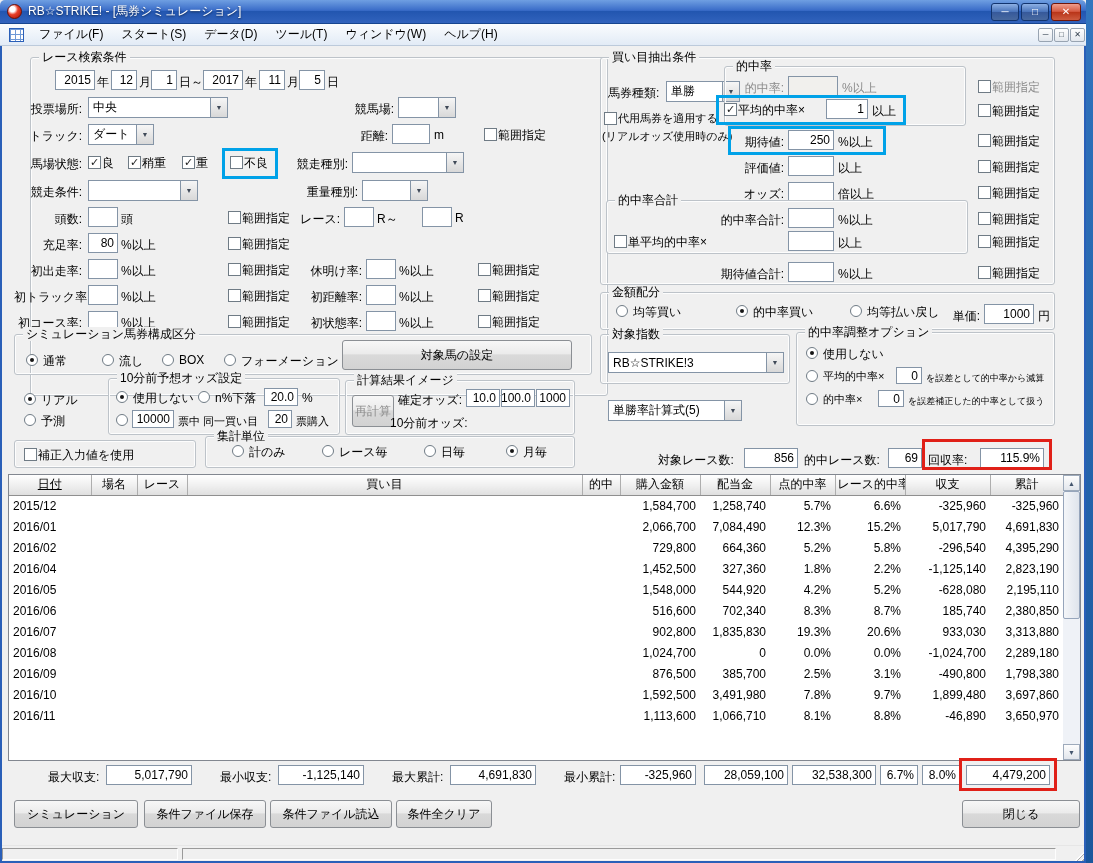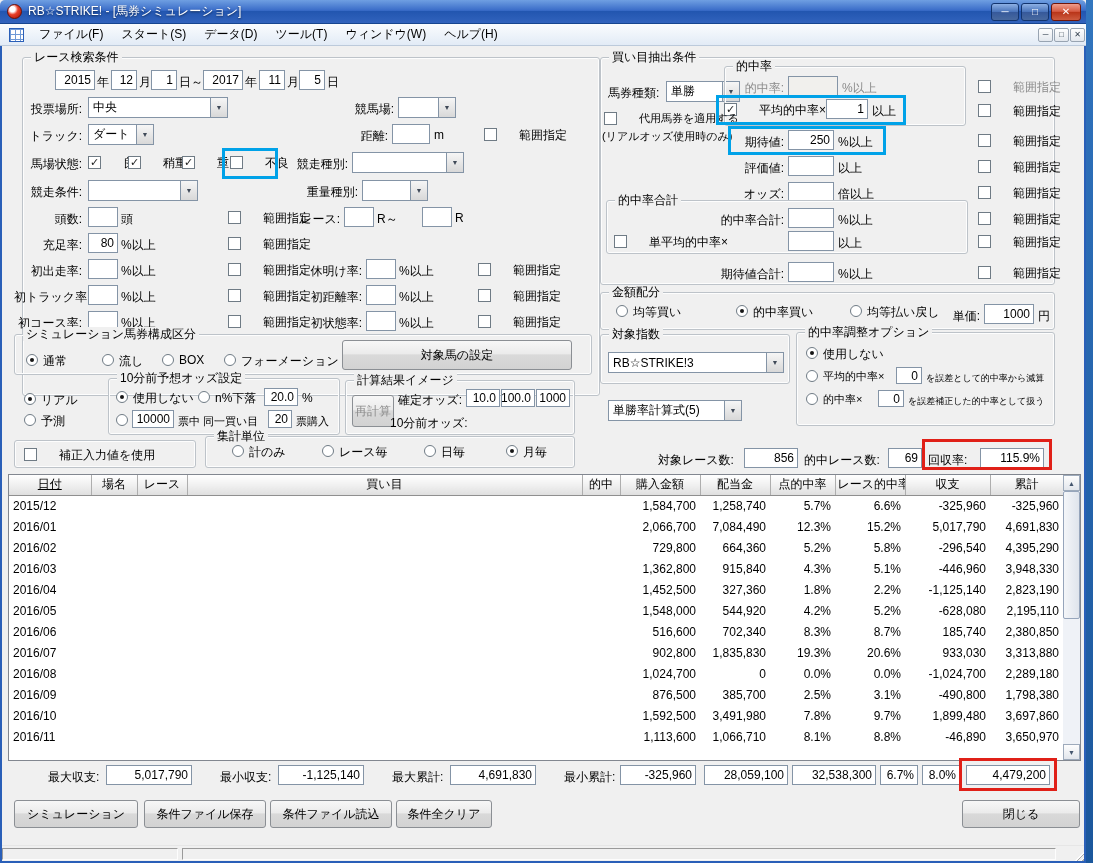--- a/index.html
+++ b/index.html
@@ -33,21 +33,21 @@
   .dis{color:#8b8b8b}
   .gb{position:absolute;border:1px solid #bdc3c9;border-radius:3px;box-shadow:inset 0 0 0 1px #fdfdfd}
   .gb .cap{position:absolute;top:-8px;left:8px;background:#f0f0f0;padding:0 3px;white-space:nowrap;line-height:14px}
   .tb{position:absolute;height:20px;background:#fff;border:1px solid #8494a6;padding:0 3px;
     display:flex;align-items:center;justify-content:flex-end;white-space:nowrap}
   .tb.dsb{background:#f1f0ed;color:#8b8b8b}
   .dd{position:absolute;height:21px;background:#fff;border:1px solid #8494a6;display:flex;align-items:center}
   .dd .dv{padding-left:4px;flex:1;white-space:nowrap;overflow:hidden}
   .dd .da{width:17px;height:100%;border-left:1px solid #8494a6;background:linear-gradient(#f6f6f6,#d8d8d8);
     display:flex;align-items:center;justify-content:center;font-size:7px;color:#404a58;flex:none}
-  .cb{position:absolute;display:flex;align-items:flex-start;gap:22px;white-space:nowrap}
+  .cb{position:absolute;display:flex;align-items:flex-start;gap:1px;white-space:nowrap}
   .bx{width:13px;height:13px;background:#fff;border:1px solid #6f7b85;flex:none;margin-top:1px;
     display:flex;align-items:center;justify-content:center;font-size:11px;font-weight:bold;color:#1c1c1c;line-height:1}
   .rb{position:absolute;display:flex;align-items:flex-start;gap:5px;white-space:nowrap}
   .cr{width:12px;height:12px;border-radius:50%;background:#fff;border:1px solid #6f7b85;flex:none;margin-top:1px;position:relative}
   .cr.sel::after{content:"";position:absolute;left:3px;top:3px;width:4px;height:4px;border-radius:50%;background:#161616}
   .btn{position:absolute;border:1px solid #8b8f94;border-radius:3px;display:flex;align-items:center;justify-content:center;
     background:linear-gradient(#f7f7f7,#ebebeb 45%,#d9d9d9 50%,#d2d2d2);white-space:nowrap}
   
   #grid{position:absolute;left:8px;top:474px;width:1073px;height:287px;background:#fff;border:1px solid #828790}
   #grid table{border-collapse:collapse;table-layout:fixed;width:1054px}
@@ -85,21 +85,21 @@
   <div class="capbtn close" style="left:1051px">✕</div>
 
   <div id="menubar">
     <span id="mdiicon"></span>
     <span id="menu-items"><span class="mi">ファイル(F)</span><span class="mi">スタート(S)</span><span class="mi">データ(D)</span><span class="mi">ツール(T)</span><span class="mi">ウィンドウ(W)</span><span class="mi">ヘルプ(H)</span></span>
   </div>
   <div class="mdibtn" style="left:1038px">─</div>
   <div class="mdibtn" style="left:1054px">□</div>
   <div class="mdibtn" style="left:1070px">✕</div>
 
-  <div class="gb" style="left:22px;top:57px;width:578px;height:339px">
+  <div class="gb" style="left:30px;top:57px;width:578px;height:339px">
     <span class="cap">レース検索条件</span>
   </div>
 
   <span class="lbr" style="left:14px;top:74px;width:68px">日付:</span>
   <div class="tb" style="left:55px;top:70px;width:40px">2015</div>
   <span class="lb" style="left:97px;top:74px">年</span>
   <div class="tb" style="left:111px;top:70px;width:26px">12</div>
   <span class="lb" style="left:139px;top:74px">月</span>
   <div class="tb" style="left:151px;top:70px;width:26px">1</div>
   <span class="lb" style="left:179px;top:74px">日～</span>
@@ -521,33 +521,20 @@
             <td class="a-l"></td>
             <td class="a-c"></td>
             <td class="a-r">729,800</td>
             <td class="a-r">664,360</td>
             <td class="a-r">5.2%</td>
             <td class="a-r">5.8%</td>
             <td class="a-r">-296,540</td>
             <td class="a-r">4,395,290</td>
           </tr>
           <tr>
-            <td class="a-l">2016/03</td>
-            <td class="a-l"></td>
-            <td class="a-l"></td>
-            <td class="a-l"></td>
-            <td class="a-c"></td>
-            <td class="a-r">1,362,800</td>
-            <td class="a-r">915,840</td>
-            <td class="a-r">4.3%</td>
-            <td class="a-r">5.1%</td>
-            <td class="a-r">-446,960</td>
-            <td class="a-r">3,948,330</td>
-          </tr>
-          <tr>
             <td class="a-l">2016/04</td>
             <td class="a-l"></td>
             <td class="a-l"></td>
             <td class="a-l"></td>
             <td class="a-c"></td>
             <td class="a-r">1,452,500</td>
             <td class="a-r">327,360</td>
             <td class="a-r">1.8%</td>
             <td class="a-r">2.2%</td>
             <td class="a-r">-1,125,140</td>

